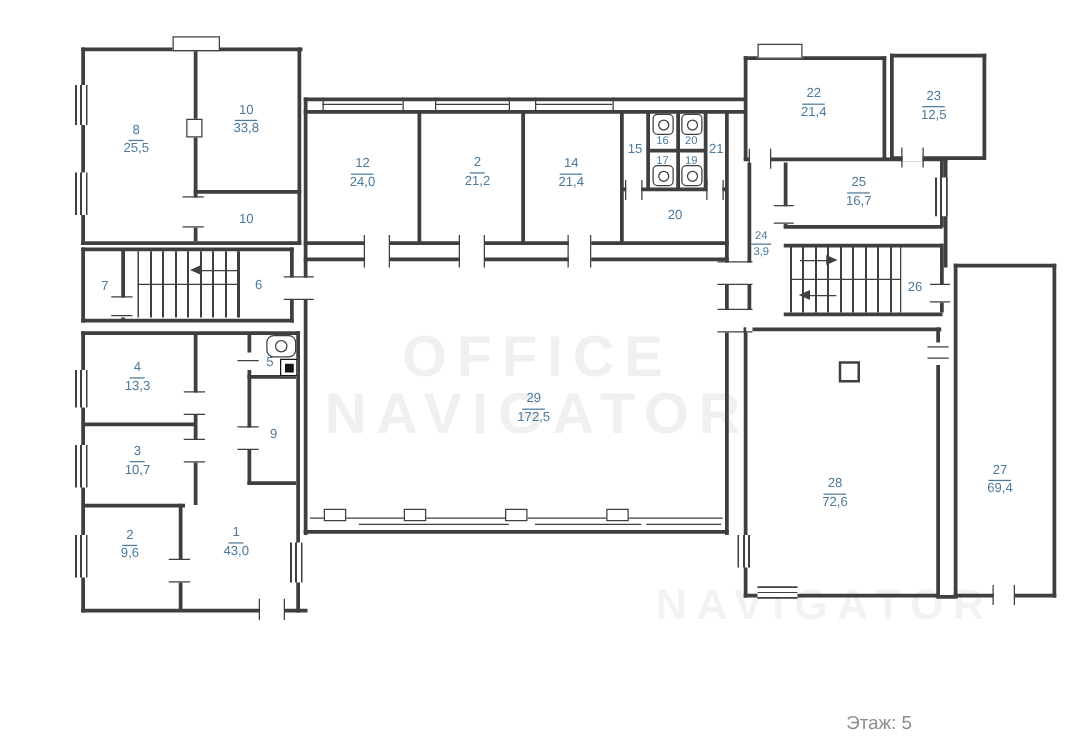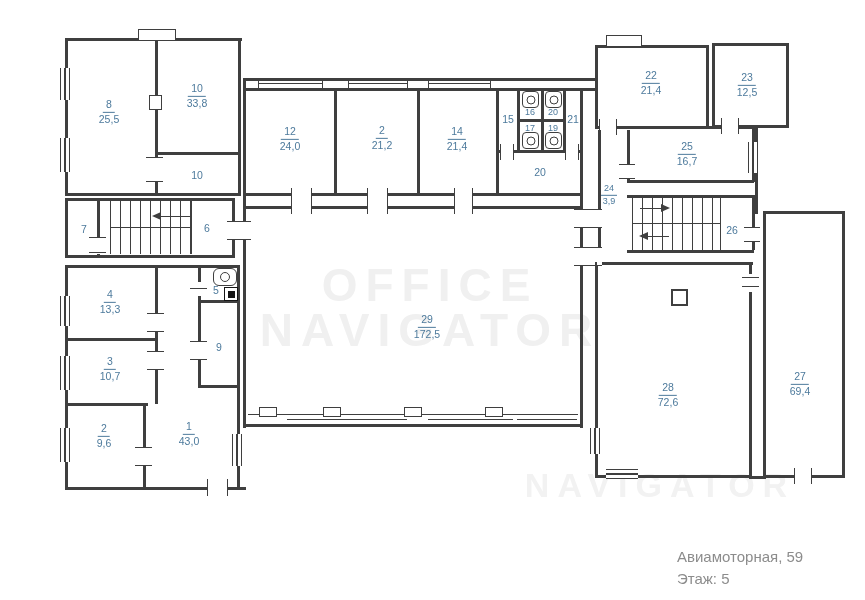--- a/index.html
+++ b/index.html
@@ -261,15 +261,14 @@
   <div class="rl" style="left:540px;top:173px"><span class="n">20</span></div>
   <div class="rl frac" style="left:651px;top:83px"><span class="n">22</span><span class="a">21,4</span></div>
   <div class="rl frac" style="left:747px;top:85px"><span class="n">23</span><span class="a">12,5</span></div>
   <div class="rl frac sm" style="left:609px;top:195px"><span class="n">24</span><span class="a">3,9</span></div>
   <div class="rl frac" style="left:687px;top:154px"><span class="n">25</span><span class="a">16,7</span></div>
   <div class="rl" style="left:732px;top:231px"><span class="n">26</span></div>
   <div class="rl frac" style="left:800px;top:384px"><span class="n">27</span><span class="a">69,4</span></div>
   <div class="rl frac" style="left:668px;top:395px"><span class="n">28</span><span class="a">72,6</span></div>
   <div class="rl frac" style="left:427px;top:327px"><span class="n">29</span><span class="a">172,5</span></div>
 
-  <div class="ft" style="left:677px;top:548px">Авиамоторная, 59</div>
   <div class="ft" style="left:677px;top:570px">Этаж: 5</div>
 </div>
 
 </body></html>

